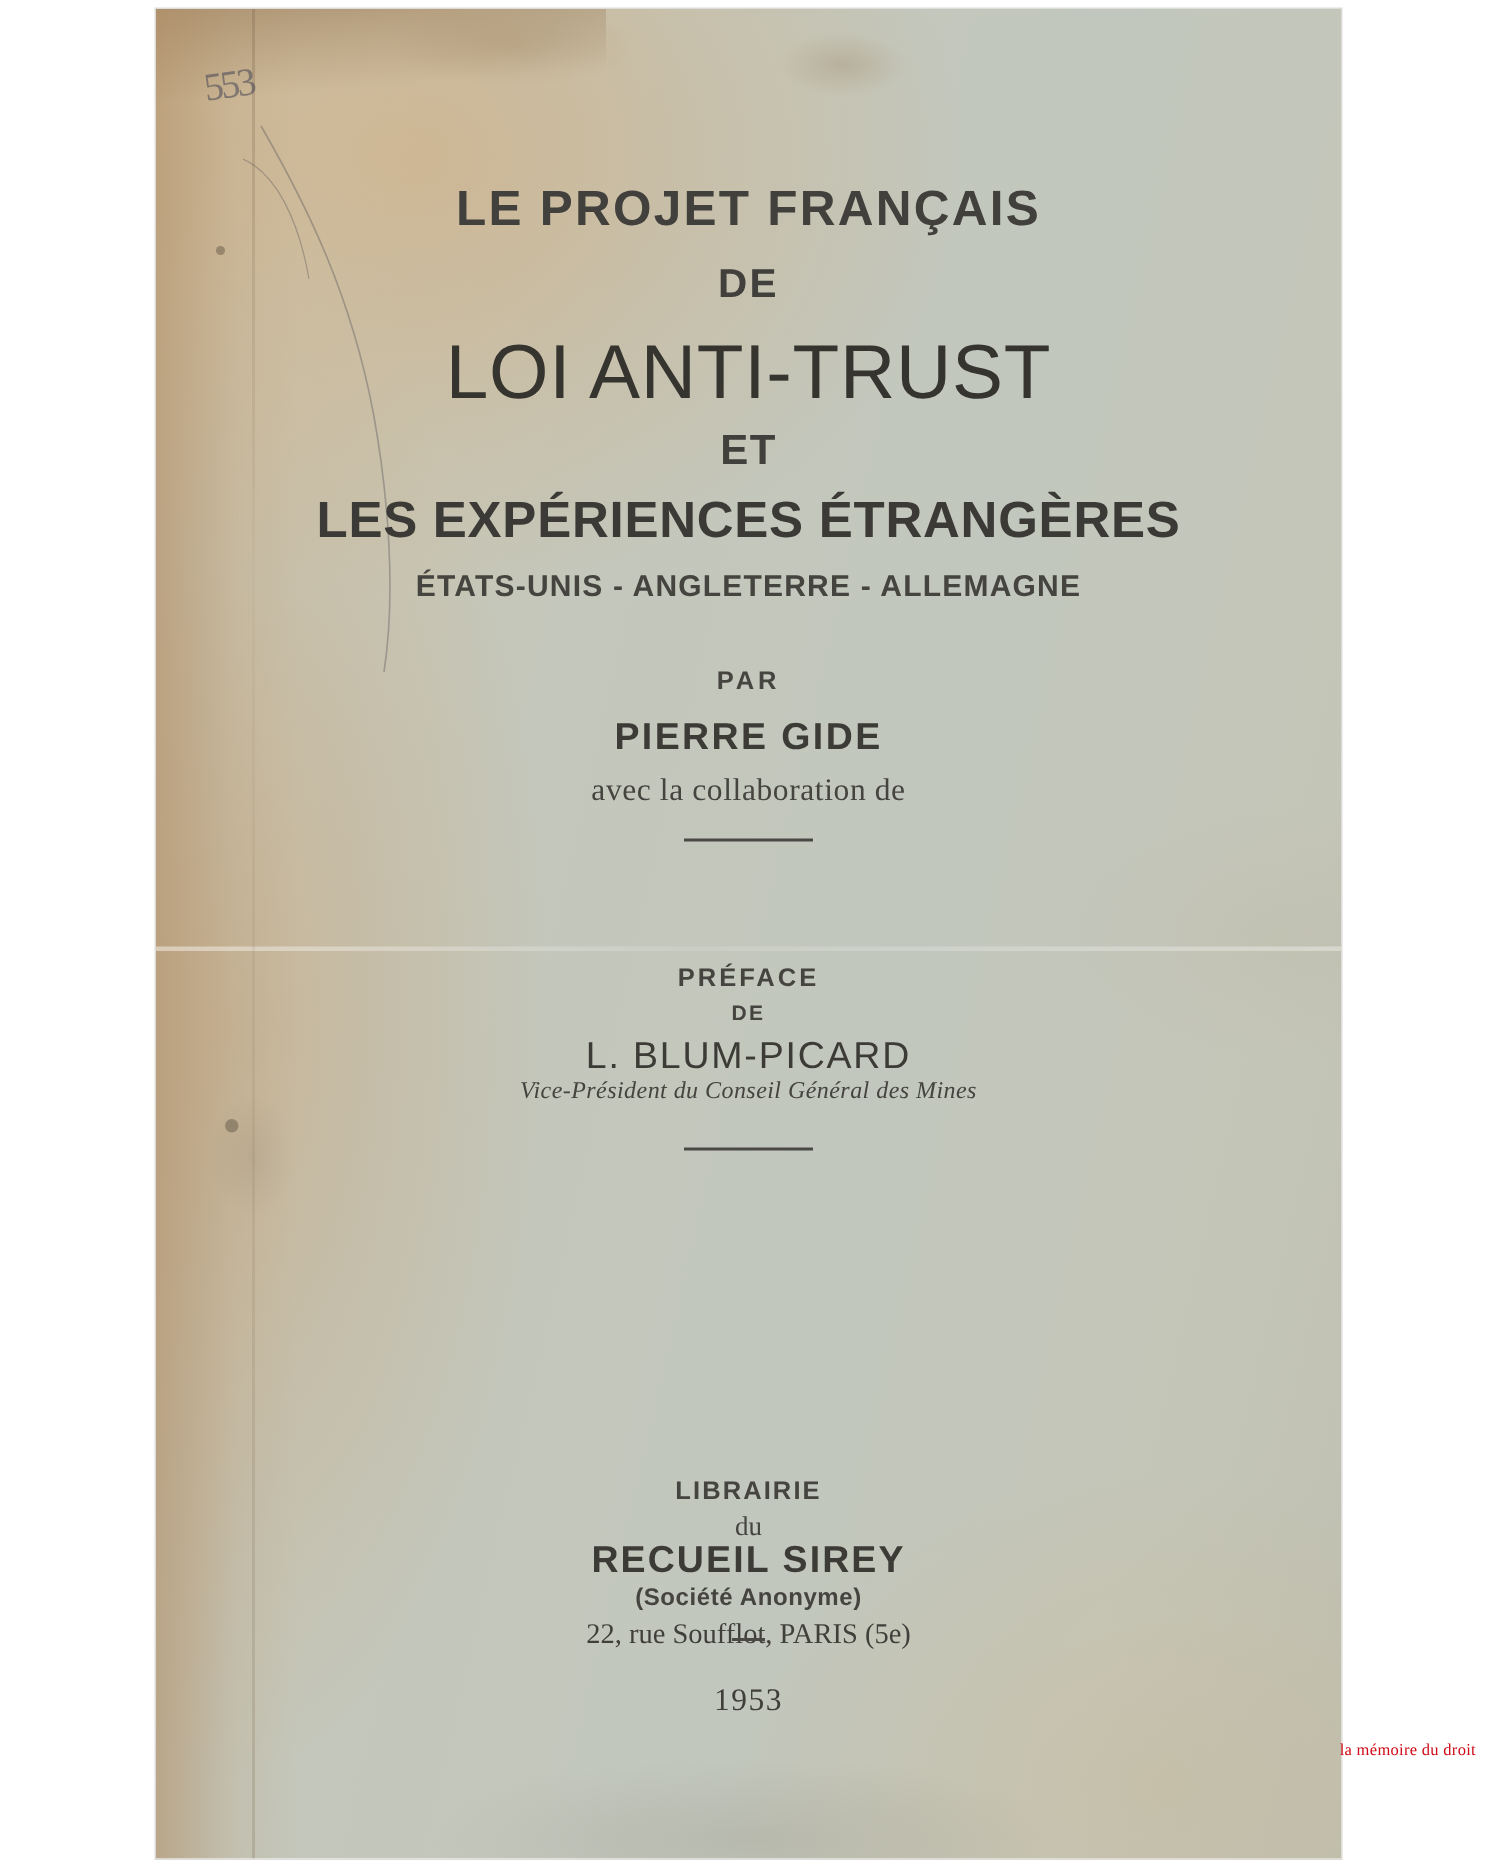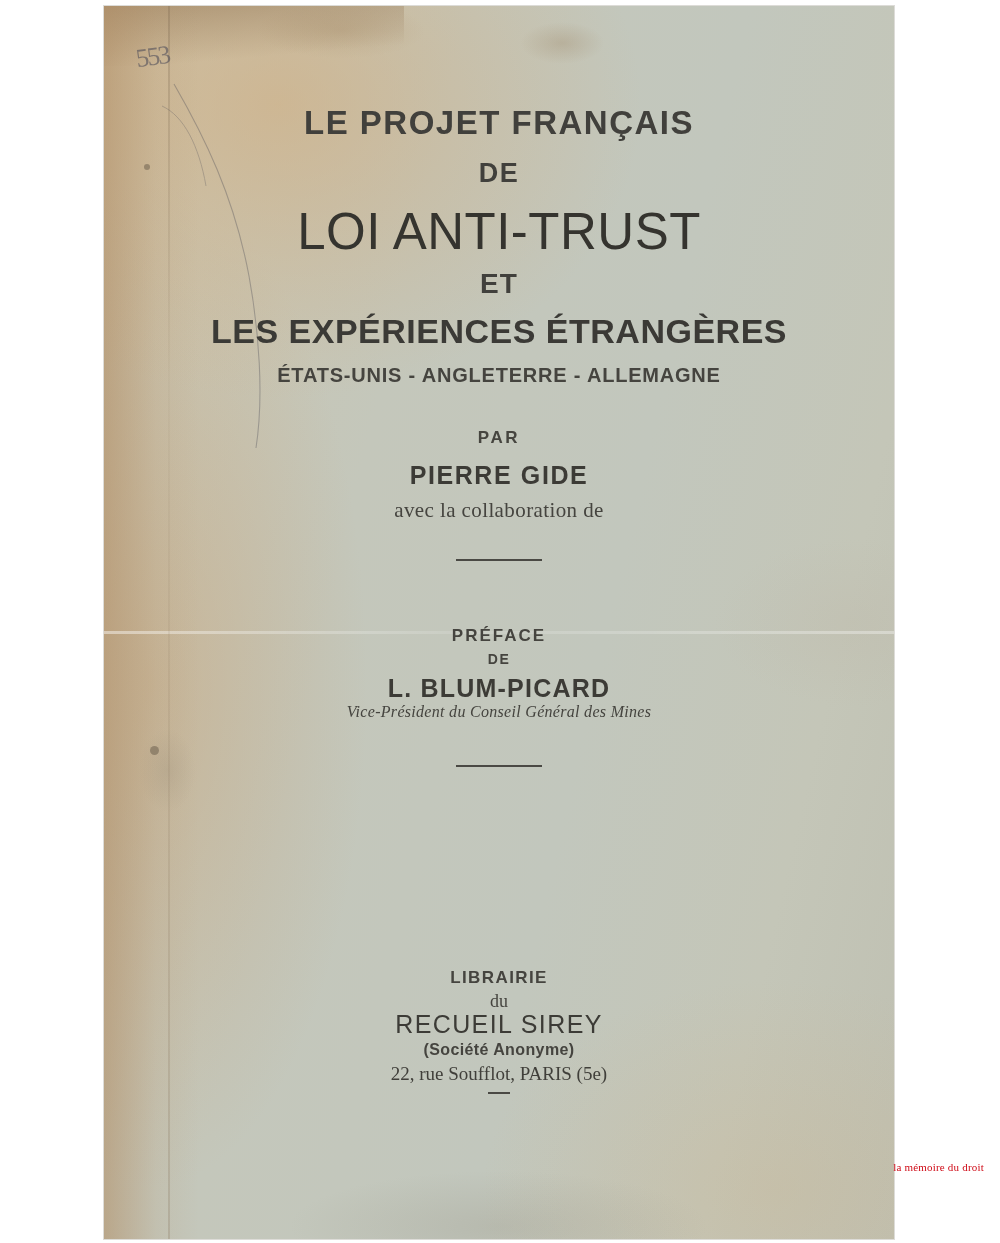--- a/index.html
+++ b/index.html
@@ -106,21 +106,21 @@
     pointer-events: none;
   }
 
   
   #text {
     position: absolute;
     inset: 0;
     color: #3a3a38;
     text-align: center;
   }
-  .t-line { text-align: center; }
+  .t-line { text-align: center; margin-top: 16px; }
 
   .l1 {
     position: absolute; left: 0; right: 0; top: 98px;
     font-size: 33px; font-weight: 600; letter-spacing: 1.5px;
     color: #41403c;
   }
   .l2 {
     position: absolute; left: 0; right: 0; top: 152px;
     font-size: 27px; font-weight: 600; letter-spacing: 1.5px;
     color: #41403c;
@@ -184,21 +184,21 @@
     font-size: 17px; font-weight: 600; letter-spacing: 2px;
     color: #45443f;
   }
   .pref-de {
     position: absolute; left: 0; right: 0; top: 645px;
     font-size: 14px; font-weight: 700; letter-spacing: 1.6px;
     color: #45443f;
   }
   .pref-author {
     position: absolute; left: 0; right: 0; top: 668px;
-    font-size: 25px; font-weight: 700; letter-spacing: 1.2px;
+    font-size: 25px; font-weight: 400; letter-spacing: 1.2px;
     color: #3c3b36;
   }
   .pref-title {
     position: absolute; left: 0; right: 0; top: 697px;
     font-family: "Liberation Serif", serif;
     font-style: italic;
     font-size: 16px; letter-spacing: .3px;
     color: #45443f;
   }
 
@@ -207,21 +207,21 @@
     font-size: 17px; font-weight: 600; letter-spacing: 1.4px;
     color: #45443f;
   }
   .pub2 {
     position: absolute; left: 0; right: 0; top: 985px;
     font-family: "Liberation Serif", serif;
     font-size: 18px; color: #45443f;
   }
   .pub3 {
     position: absolute; left: 0; right: 0; top: 1004px;
-    font-size: 25px; font-weight: 400; letter-spacing: 1.4px;
+    font-size: 25px; font-weight: 700; letter-spacing: 1.4px;
     color: #3c3b36;
   }
   .pub4 {
     position: absolute; left: 0; right: 0; top: 1035px;
     font-size: 16px; font-weight: 600; letter-spacing: .4px;
     color: #45443f;
   }
   .pub5 {
     position: absolute; left: 0; right: 0; top: 1057px;
     font-family: "Liberation Serif", serif;
@@ -311,20 +311,21 @@
       <div class="pref-title t-line">Vice-Président du Conseil Général des Mines</div>
 
       <div class="rule rule2"></div>
 
       <div class="pub1 t-line">LIBRAIRIE</div>
       <div class="pub2 t-line">du</div>
       <div class="pub3 t-line">RECUEIL SIREY</div>
       <div class="pub4 t-line">(Société Anonyme)</div>
       <div class="pub5 t-line">22, rue Soufflot, PARIS (5e)</div>
       <div class="dash"></div>
+      <div class="year t-line">1953</div>
 
     </div>
   </div>
 
   <div id="logo">
     <div class="tagline">la mémoire du droit</div>
   </div>
 
 </div>
 

